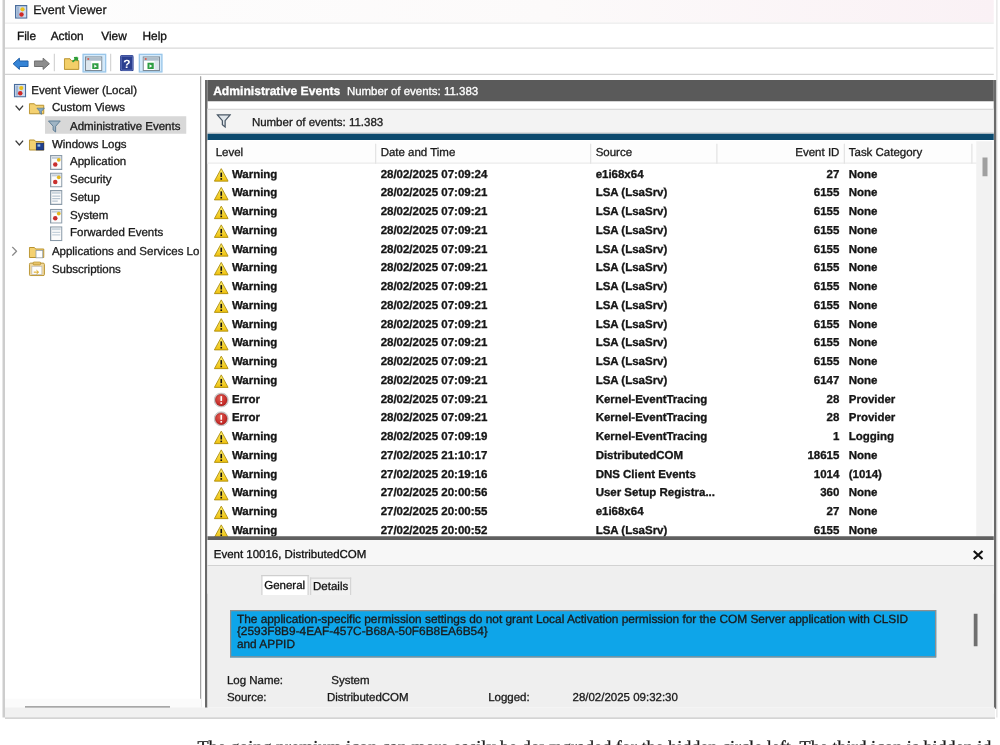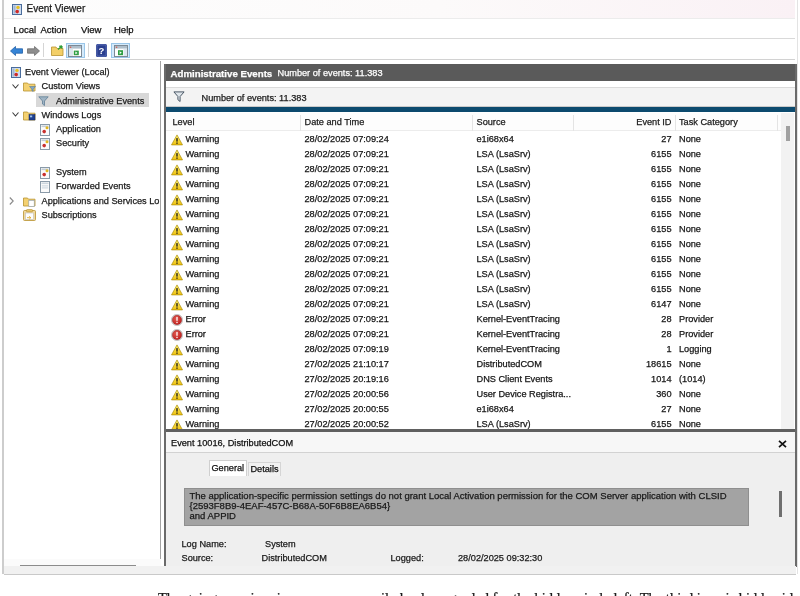--- a/index.html
+++ b/index.html
@@ -25,60 +25,60 @@
   border-left:2.5px solid #6a6a6a; border-right:2px solid #6a6a6a; background:#fff; }
 
 #dbar { position:absolute; left:0; top:0.5px; width:629px; height:17px; background:#5a5a5a; color:#fff; }
 #fbar { position:absolute; left:0; top:23.5px; width:629px; height:19.5px; background:#f3f3f3;
   border-top:1px solid #dadada; border-bottom:1px solid #c9c9c9; }
 #tbl { position:absolute; left:0; top:43.5px; width:629px; height:368px; background:#fff;
   border-top:5px solid #0c4a6e; }
 #thead { position:absolute; left:0; top:1px; width:627px; height:18px; background:#fdfdfd;
   border-bottom:1px solid #ececec; font-size:9.2px; color:#1b1b1b; }
 .hsep { position:absolute; top:2px; width:1px; height:16px; background:#e4e4e4; }
-.row { position:absolute; left:0; width:616px; height:15px; font-size:9.2px; color:#161616; }
+.row { position:absolute; left:0; width:616px; height:15px; font-size:9.2px; color:#161616;font-weight:bold; }
 .row .lv { position:absolute; left:20px; top:0; line-height:15px; }
 .row .dt { position:absolute; left:139px; top:0; line-height:15px; }
 .row .sr { position:absolute; left:311px; top:0; line-height:15px; }
 .row .id { position:absolute; left:406px; top:0; width:100px; text-align:right; line-height:15px; }
 .row .tc { position:absolute; left:513.5px; top:0; line-height:15px; }
 .row svg { position:absolute; left:5.5px; top:1.5px; }
 #vsb { position:absolute; right:0.5px; top:1px; width:13.5px; height:366px; background:#f2f2f2; }
 #vsbthumb { position:absolute; left:5px; top:13px; width:4px; height:15px; background:#a0a0a0; }
 #split { position:absolute; left:0; top:365.5px; width:629px; height:2.5px; background:#606060; }
 #ebar { position:absolute; left:0; top:368px; width:629px; height:21.5px; background:#f7f7f7;
   border-bottom:1px solid #d2d2d2; font-size:9.2px; color:#111; }
 #tabarea { position:absolute; left:0; top:389.5px; width:629px; height:113px; background:#efefef; }
 .tab { position:absolute; font-size:9.2px; color:#111; text-align:center;margin-left:32px; }
 #tabG { left:11.5px; top:7px; width:37.5px; height:15.5px; background:#fff;
   border:1px solid #cfcfcf; border-bottom:none; line-height:15px; }
 #tabD { left:50.5px; top:9px; width:33px; height:13.5px; background:#f1f1f1;
   border:1px solid #d5d5d5; border-bottom:none; line-height:12px; }
-#descbox { position:absolute; left:18.5px; top:35px; width:564.5px; height:38px; background:#a3a3a3;
+#descbox { position:absolute; left:18.5px; top:35px; width:564.5px; height:38px; background:#0ea5e9;
   border:1px solid #8f8f8f; font-size:9.5px; color:#1a1a1a; line-height:10.4px; padding:1.5px 0 0 4.5px; }
 .lbl { position:absolute; font-size:9.2px; color:#1a1a1a; }
 #pgtext { position:absolute; left:158px; top:589.5px; width:640px; font-family:"Liberation Serif", serif;
   font-size:14.5px; color:#1c1c1c; white-space:nowrap; }
 #botstrip { position:absolute; left:0px; top:566px; width:792px; height:8.5px; background:#f1f1f1;
   border-bottom:1.5px solid #c9c9c9; }
 </style>
 </head>
 <body>
 <div id="win">
   <div id="titlebar">
     <svg class="abs" style="left:8px;top:4px" width="10" height="11" viewBox="0 0 10 11">
       <rect x="0.5" y="0.5" width="9" height="10" fill="#cfdcef" stroke="#4a6d9c"></rect>
       <rect x="1.5" y="1.5" width="2" height="8" fill="#9fb6d4"></rect>
       <circle cx="6" cy="3.4" r="1.7" fill="#e8c01c"></circle>
       <circle cx="5.2" cy="7.6" r="1.8" fill="#cf2a28"></circle>
     </svg>
     <span id="titletxt">Event Viewer</span>
   </div>
   <div id="menubar">
-    <span style="left:9.5px">Local</span>
+    <span style="left:9.5px">File</span>
     <span style="left:36.5px">Action</span>
     <span style="left:77px">View</span>
     <span style="left:110px">Help</span>
   </div>
   <div id="toolbar">
     <svg class="abs" style="left:5.5px;top:6px" width="13" height="10" viewBox="0 0 13 10">
       <path d="M5.5 0.5 L5.5 2.8 H12.5 V7.2 H5.5 V9.5 L0.5 5 Z" fill="#3584d6" stroke="#1f5fa8" stroke-width="0.8"></path>
     </svg>
     <svg class="abs" style="left:22.5px;top:6px" width="13" height="10" viewBox="0 0 13 10">
       <path d="M7.5 0.5 L7.5 2.8 H0.5 V7.2 H7.5 V9.5 L12.5 5 Z" fill="#8d8d8d" stroke="#6f6f6f" stroke-width="0.8"></path>
@@ -162,20 +162,30 @@
       <span class="abs" style="left:52px">Application</span>
     </div>
     <div class="trow" style="top:75.4px">
       <svg class="abs" style="left:36px;top:1.5px" width="10" height="12" viewBox="0 0 10 12">
         <rect x="0.5" y="0.5" width="9" height="11" fill="#fbfbfb" stroke="#8a9aa8"></rect>
         <rect x="1.5" y="1.5" width="7" height="1.6" fill="#c3cdd6"></rect>
         <circle cx="7" cy="3.8" r="1.5" fill="#e3b71e"></circle>
         <circle cx="4.2" cy="7.6" r="1.8" fill="#c9302e"></circle>
       </svg>
       <span class="abs" style="left:52px">Security</span>
+    </div>
+    <div class="trow" style="top:89.7px">
+      <svg class="abs" style="left:36px;top:1.5px" width="10" height="12" viewBox="0 0 10 12">
+        <rect x="0.5" y="0.5" width="9" height="11" fill="#fbfbfb" stroke="#8a9aa8"></rect>
+        <rect x="1.5" y="1.5" width="7" height="1.6" fill="#ccd6de"></rect>
+        <rect x="1.8" y="4.4" width="6.4" height="1" fill="#b9c6d2"></rect>
+        <rect x="1.8" y="6.4" width="6.4" height="1" fill="#b9c6d2"></rect>
+        <rect x="1.8" y="8.4" width="4.4" height="1" fill="#b9c6d2"></rect>
+      </svg>
+      <span class="abs" style="left:52px">Setup</span>
     </div>
     <div class="trow" style="top:104px">
       <svg class="abs" style="left:36px;top:1.5px" width="10" height="12" viewBox="0 0 10 12">
         <rect x="0.5" y="0.5" width="9" height="11" fill="#fbfbfb" stroke="#8a9aa8"></rect>
         <rect x="1.5" y="1.5" width="7" height="1.6" fill="#c3cdd6"></rect>
         <circle cx="7" cy="3.8" r="1.5" fill="#e3b71e"></circle>
         <circle cx="4.2" cy="7.6" r="1.8" fill="#c9302e"></circle>
       </svg>
       <span class="abs" style="left:52px">System</span>
     </div>
@@ -453,21 +463,21 @@
           <span class="tc">(1014)</span>
         </div>
       <div class="row" style="top:275.0px">
           <svg width="12" height="12" viewBox="0 0 12 12">
             <path d="M6 0.9 L11.5 10.9 H0.5 Z" fill="url(#wg)" stroke="#ab8c08" stroke-width="0.7"></path>
             <rect x="5.35" y="4.1" width="1.3" height="3.5" fill="#141414"></rect>
             <rect x="5.35" y="8.5" width="1.3" height="1.3" fill="#141414"></rect>
           </svg>
           <span class="lv">Warning</span>
           <span class="dt">27/02/2025 20:00:56</span>
-          <span class="sr">User Device Registra...</span>
+          <span class="sr">User Setup Registra...</span>
           <span class="id">360</span>
           <span class="tc">None</span>
         </div>
       <div class="row" style="top:290.0px">
           <svg width="12" height="12" viewBox="0 0 12 12">
             <path d="M6 0.9 L11.5 10.9 H0.5 Z" fill="url(#wg)" stroke="#ab8c08" stroke-width="0.7"></path>
             <rect x="5.35" y="4.1" width="1.3" height="3.5" fill="#141414"></rect>
             <rect x="5.35" y="8.5" width="1.3" height="1.3" fill="#141414"></rect>
           </svg>
           <span class="lv">Warning</span>

